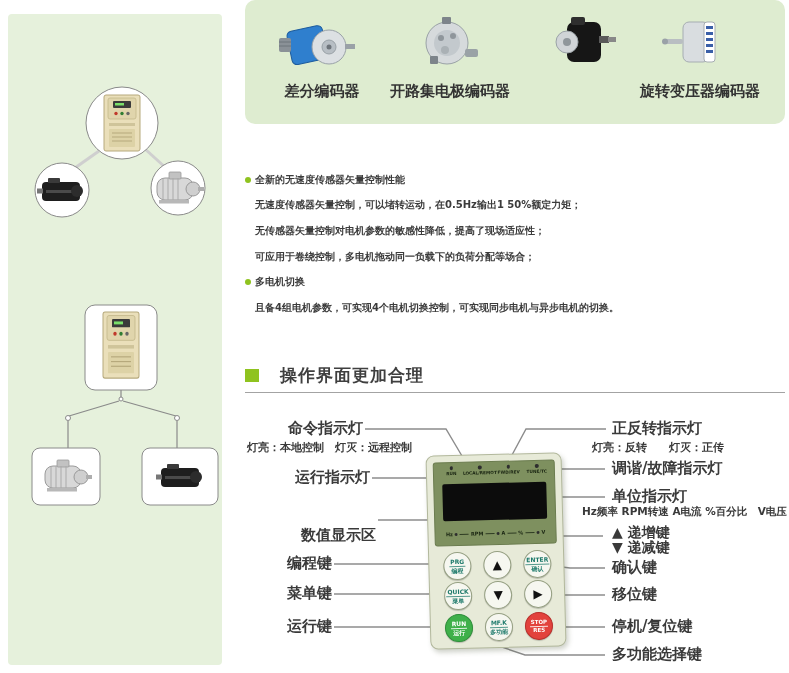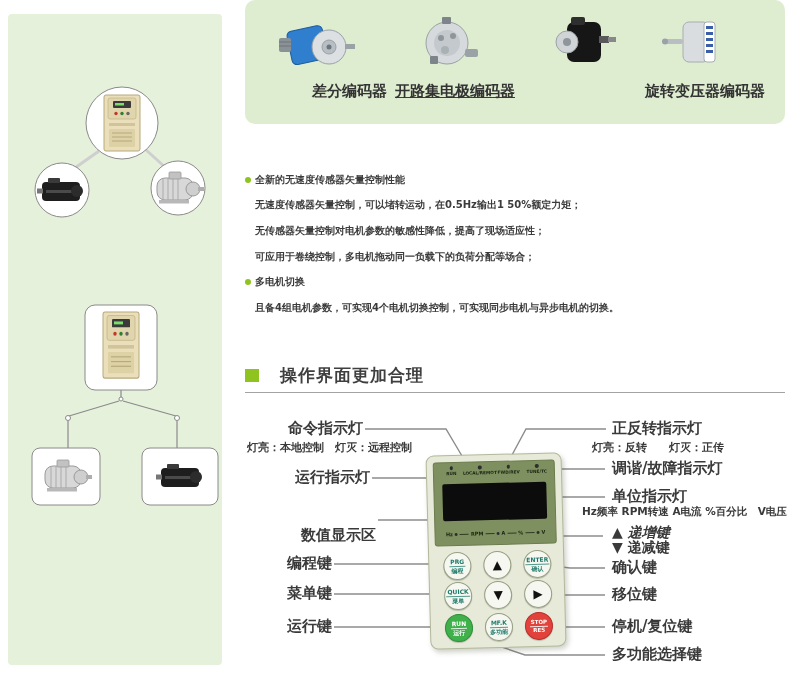--- a/index.html
+++ b/index.html
@@ -8,22 +8,22 @@
 
   
   .left-panel{position:absolute;left:8px;top:14px;width:214px;height:651px;
               background:#e6f1dc;border-radius:4px;}
 
   
   .encoder-box{position:absolute;left:245px;top:0;width:540px;height:124px;
                background:#deecd0;border-radius:10px;}
   .enc-item{position:absolute;top:12px;width:130px;text-align:center;}
   .enc-item .enc-icon{display:block;margin:0 auto;}
-  .enc-label{display:block;margin-top:4px;font-size:15px;font-weight:bold;color:#333;white-space:nowrap;text-align:right;}
-  .enc-0{left:12px;} .enc-1{left:140px;text-decoration:underline;} .enc-2{left:276px;} .enc-3{left:390px;}
+  .enc-label{display:block;margin-top:4px;font-size:15px;font-weight:bold;color:#333;white-space:nowrap;}
+  .enc-0{left:12px;} .enc-1{left:140px;} .enc-2{left:276px;} .enc-3{left:390px;}
 
   
   .features{position:absolute;left:245px;top:167px;width:540px;}
   .feat-line{position:relative;height:25.6px;display:flex;align-items:center;
              font-size:10px;font-weight:bold;color:#3c3c3c;white-space:nowrap;padding-left:10px;}
   .bullet{position:absolute;left:0;top:50%;margin-top:-3px;width:6px;height:6px;border-radius:50%;
           background:#8fc31f;}
 
   
   .section-header{position:absolute;left:245px;top:364px;width:540px;}
@@ -255,21 +255,21 @@
     <div class="lbl lbl-main ralign" style="left:245px;top:510px;width:131px;margin-top:16px;">数值显示区</div>
     <div class="lbl lbl-main ralign" style="left:245px;top:554px;width:87px;">编程键</div>
     <div class="lbl lbl-main ralign" style="left:245px;top:584px;width:87px;">菜单键</div>
     <div class="lbl lbl-main ralign" style="left:245px;top:617px;width:87px;">运行键</div>
 
     <div class="lbl lbl-main" style="left:612px;top:419px;">正反转指示灯</div>
     <div class="lbl lbl-sub" style="left:592px;top:440px;">灯亮：反转　　灯灭：正传</div>
     <div class="lbl lbl-main" style="left:612px;top:459px;">调谐/故障指示灯</div>
     <div class="lbl lbl-main" style="left:612px;top:487px;">单位指示灯</div>
     <div class="lbl lbl-sub" style="left:582px;top:505px;font-size:10.5px;">Hz频率  RPM转速  A电流  %百分比　V电压</div>
-    <div class="lbl lbl-arrow" style="left:612px;top:524px;font-style:italic;">▲ 递增键</div>
+    <div class="lbl lbl-arrow" style="left:612px;top:524px;">▲ 递增键</div>
     <div class="lbl lbl-arrow" style="left:612px;top:539px;">▼ 递减键</div>
     <div class="lbl lbl-main" style="left:612px;top:558px;">确认键</div>
     <div class="lbl lbl-main" style="left:612px;top:585px;">移位键</div>
     <div class="lbl lbl-main" style="left:612px;top:617px;">停机/复位键</div>
     <div class="lbl lbl-main" style="left:612px;top:645px;">多功能选择键</div>
 
     <div class="keypad">
       <div class="face">
         <div class="led-row">
           <div class="led-col">

